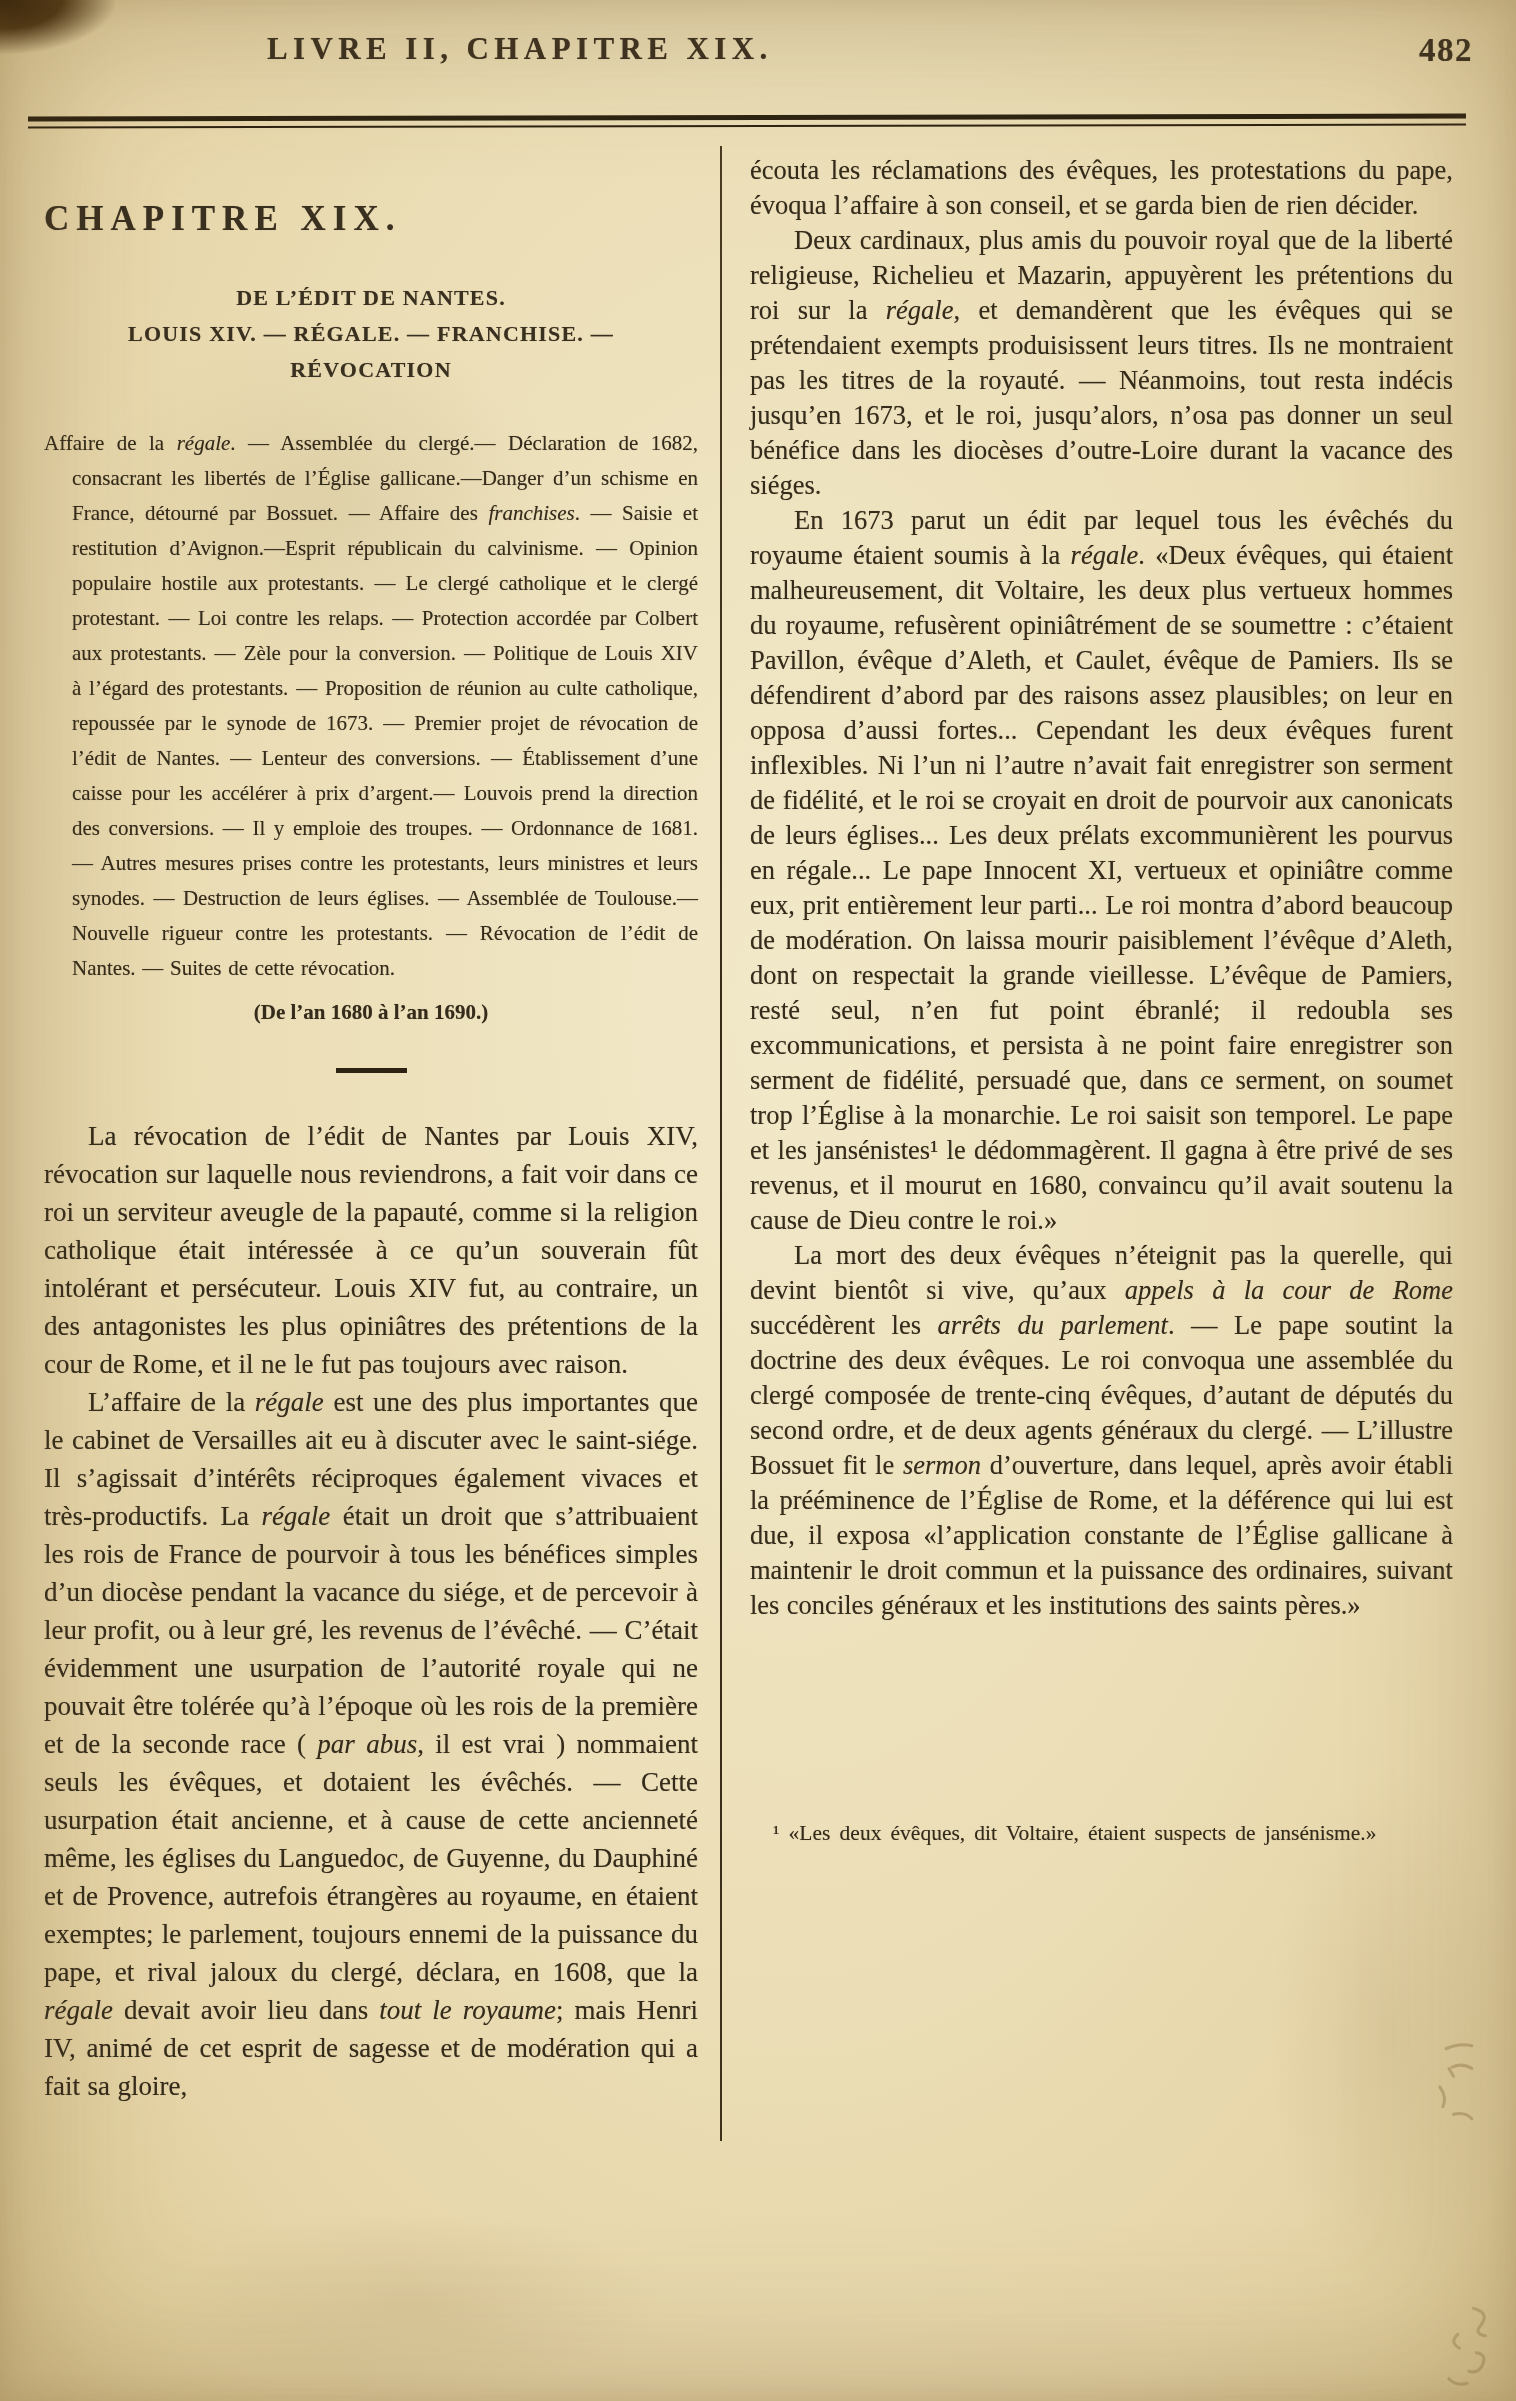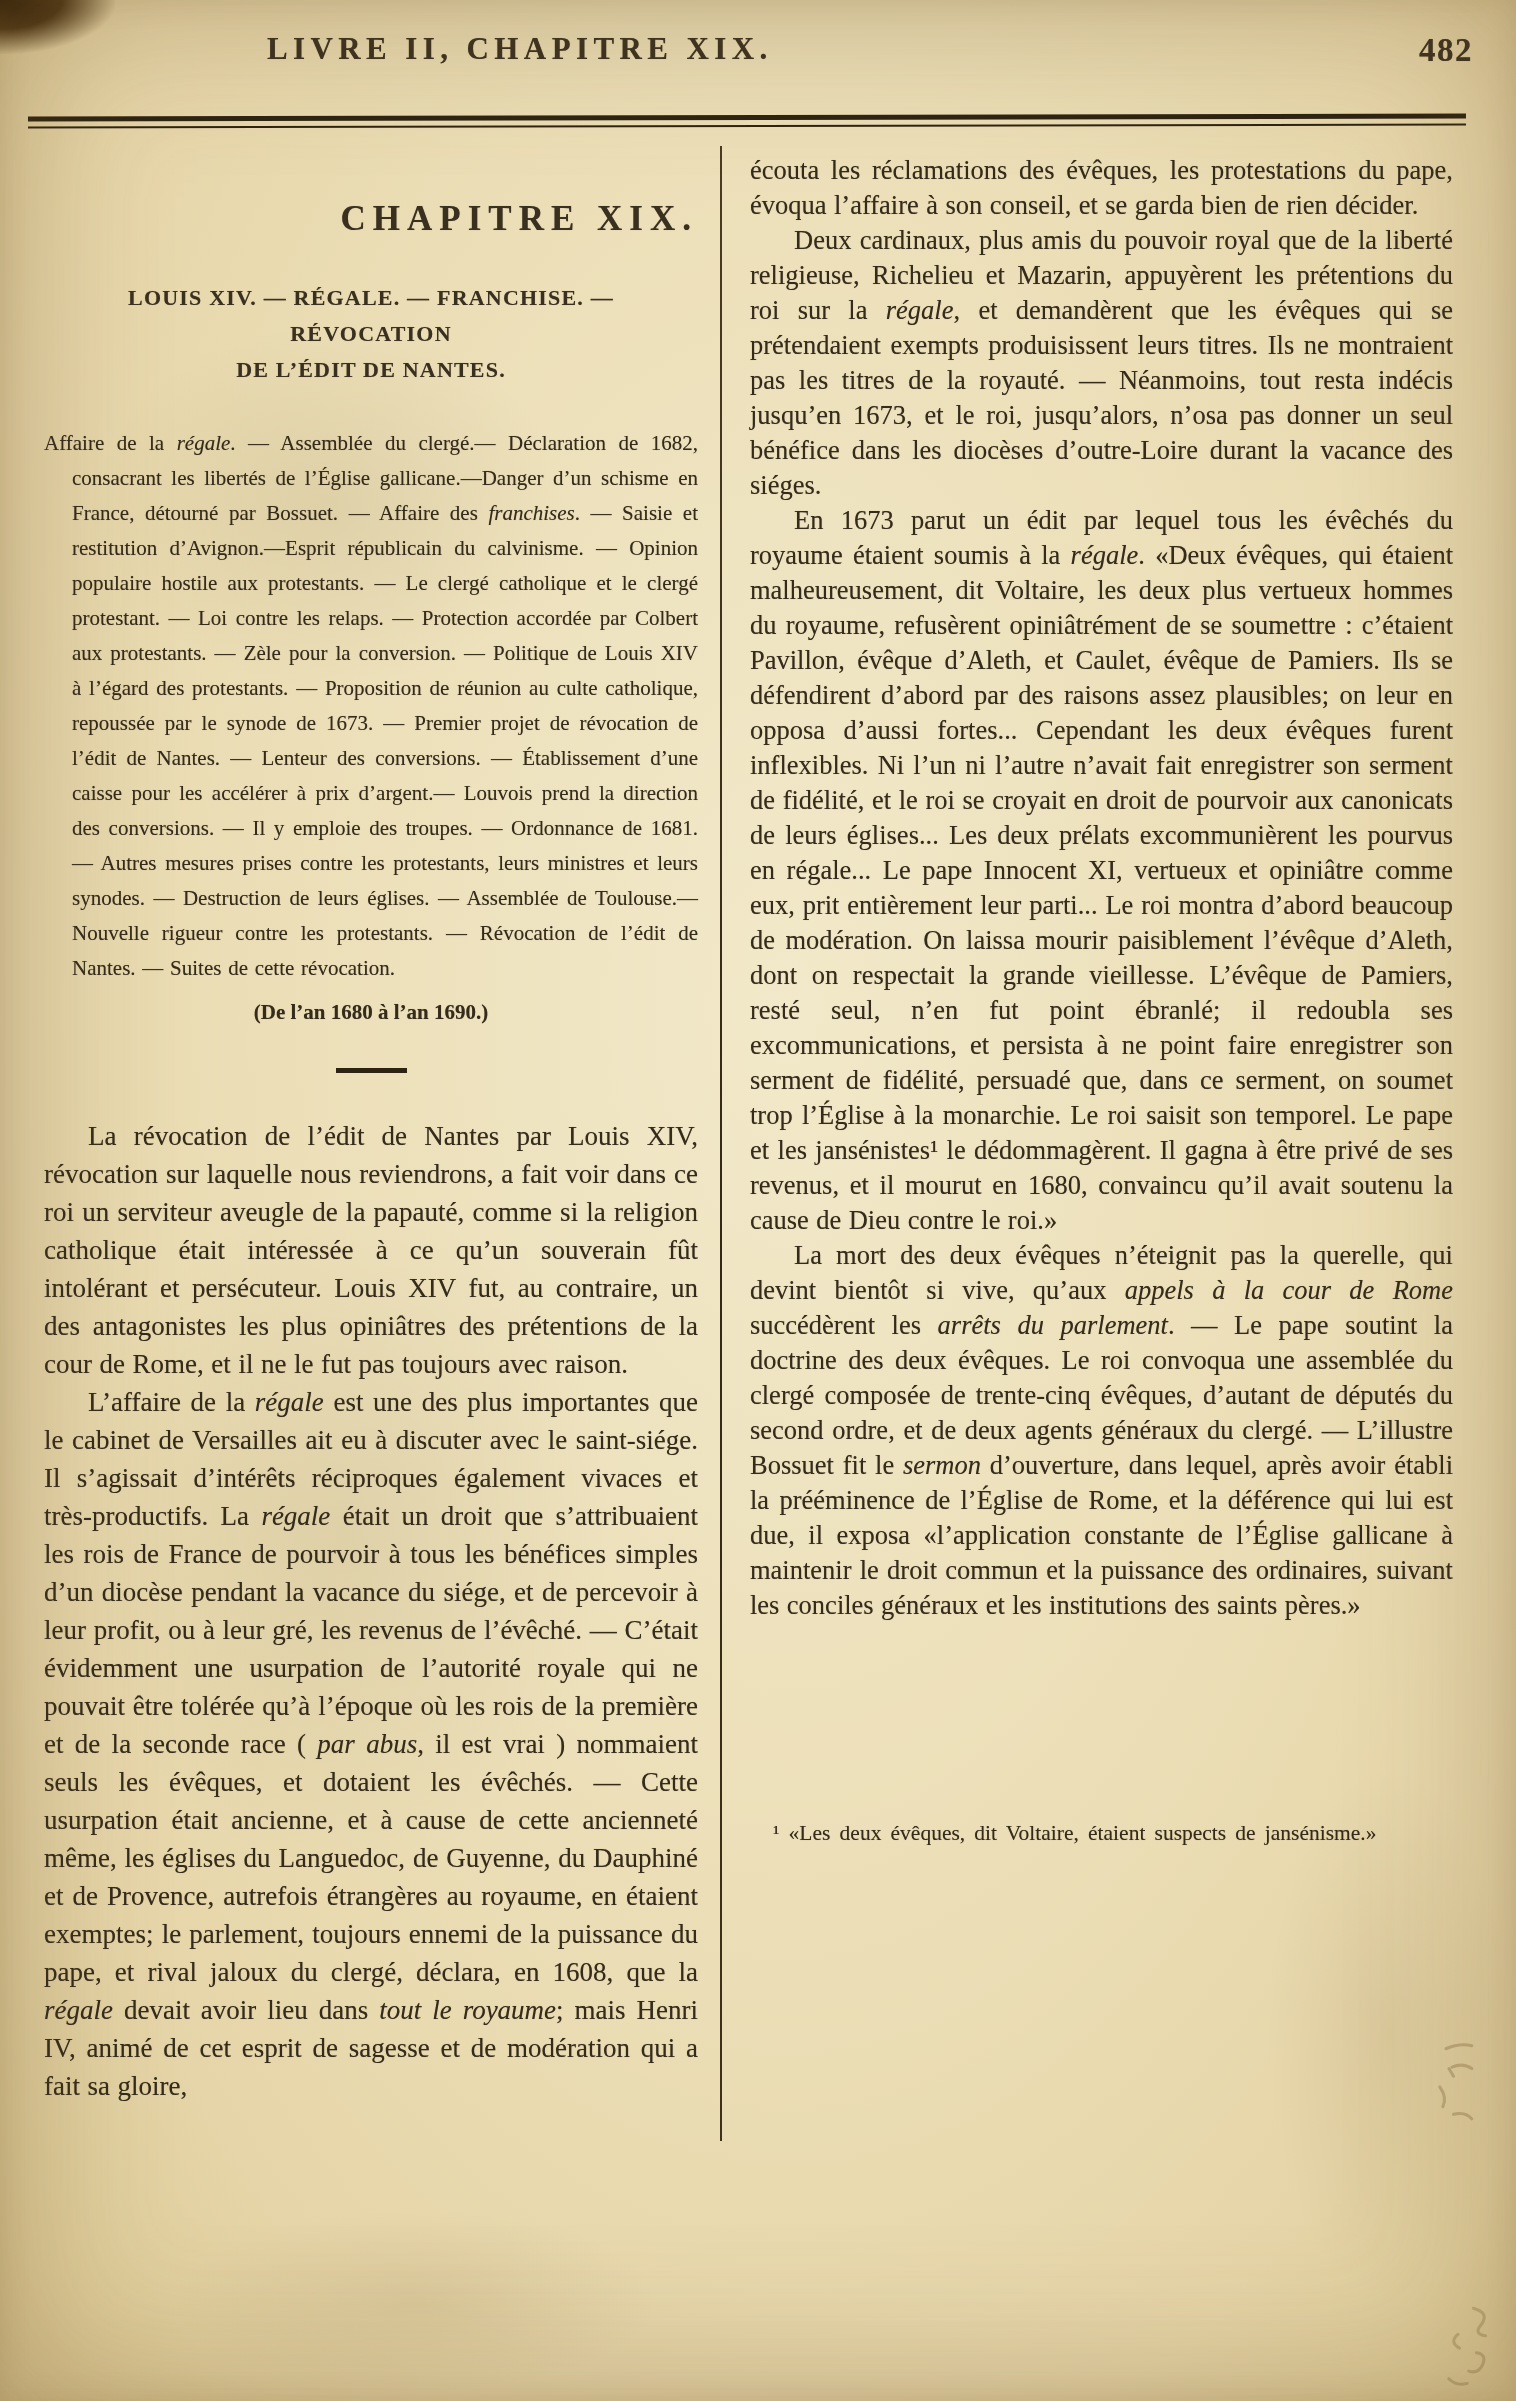--- a/index.html
+++ b/index.html
@@ -41,21 +41,21 @@
     transform:rotate(-0.12deg);
   }
   .col-rule{
     position:absolute;top:146px;left:720px;width:2.3px;height:1995px;
     background:linear-gradient(#4a3b22 0%, #332816 55%, #3e311c 100%);
   }
   .col{position:absolute;top:144px;}
   .col-left{left:44px;width:654px;}
   .col-right{left:750px;width:703px;}
   .chapter-title{
-    margin:55px 0 0 0;text-align:right;
+    margin:55px 0 0 0;text-align:left;
     font-size:35px;font-weight:bold;letter-spacing:7px;color:#3a3020;
   }
   .chapter-sub{
     margin:41px 0 0 0;text-align:center;
     font-size:22px;font-weight:bold;letter-spacing:1.2px;line-height:36px;color:#3a3020;
   }
   .argument{
     margin:38px 0 12px 0;
     font-size:21px;line-height:35px;text-align:justify;
     padding-left:28px;text-indent:-28px;word-spacing:1.5px;
@@ -95,22 +95,22 @@
   <div class="stain" style="left:1266px;top:1765px;width:246px;height:537px;"></div>
 
   <div class="running-head">LIVRE II, CHAPITRE XIX.</div>
   <div class="page-number">482</div>
   <div class="head-rule"></div>
   <div class="col-rule"></div>
 
   <div class="col col-left">
     <h1 class="chapter-title">CHAPITRE XIX.</h1>
     <div class="chapter-sub">
+      <div>DE L’ÉDIT DE NANTES.</div>
       <div>LOUIS XIV. — RÉGALE. — FRANCHISE. — RÉVOCATION</div>
-      <div>DE L’ÉDIT DE NANTES.</div>
     </div>
     <p class="argument">Affaire de la <i>régale</i>. — Assemblée du clergé.— Déclaration de 1682, consacrant les libertés de l’Église gallicane.—Danger d’un schisme en France, détourné par Bossuet. — Affaire des <i>franchises</i>. — Saisie et restitution d’Avignon.—Esprit républicain du calvinisme. — Opinion populaire hostile aux protestants. — Le clergé catholique et le clergé protestant. — Loi contre les relaps. — Protection accordée par Colbert aux protestants. — Zèle pour la conversion. — Politique de Louis XIV à l’égard des protestants. — Proposition de réunion au culte catholique, repoussée par le synode de 1673. — Premier projet de révocation de l’édit de Nantes. — Lenteur des conversions. — Établissement d’une caisse pour les accélérer à prix d’argent.— Louvois prend la direction des conversions. — Il y emploie des troupes. — Ordonnance de 1681. — Autres mesures prises contre les protestants, leurs ministres et leurs synodes. — Destruction de leurs églises. — Assemblée de Toulouse.— Nouvelle rigueur contre les protestants. — Révocation de l’édit de Nantes. — Suites de cette révocation.</p>
     <p class="date-note">(De l’an 1680 à l’an 1690.)</p>
     <div class="section-divider"></div>
     <div class="body-text">
       <p>La révocation de l’édit de Nantes par Louis XIV, révocation sur laquelle nous reviendrons, a fait voir dans ce roi un serviteur aveugle de la papauté, comme si la religion catholique était intéressée à ce qu’un souverain fût intolérant et persécuteur. Louis XIV fut, au contraire, un des antagonistes les plus opiniâtres des prétentions de la cour de Rome, et il ne le fut pas toujours avec raison.</p>
       <p>L’affaire de la <i>régale</i> est une des plus importantes que le cabinet de Versailles ait eu à discuter avec le saint-siége. Il s’agissait d’intérêts réciproques également vivaces et très-productifs. La <i>régale</i> était un droit que s’attribuaient les rois de France de pourvoir à tous les bénéfices simples d’un diocèse pendant la vacance du siége, et de percevoir à leur profit, ou à leur gré, les revenus de l’évêché. — C’était évidemment une usurpation de l’autorité royale qui ne pouvait être tolérée qu’à l’époque où les rois de la première et de la seconde race ( <i>par abus</i>, il est vrai ) nommaient seuls les évêques, et dotaient les évêchés. — Cette usurpation était ancienne, et à cause de cette ancienneté même, les églises du Languedoc, de Guyenne, du Dauphiné et de Provence, autrefois étrangères au royaume, en étaient exemptes; le parlement, toujours ennemi de la puissance du pape, et rival jaloux du clergé, déclara, en 1608, que la <i>régale</i> devait avoir lieu dans <i>tout le royaume</i>; mais Henri IV, animé de cet esprit de sagesse et de modération qui a fait sa gloire,</p>
     </div>
   </div>
 

